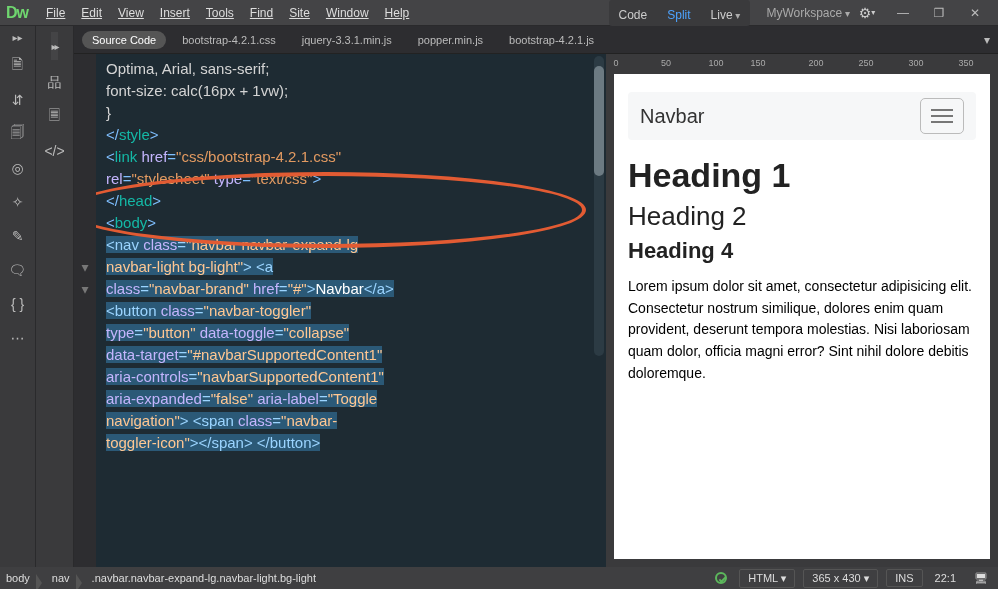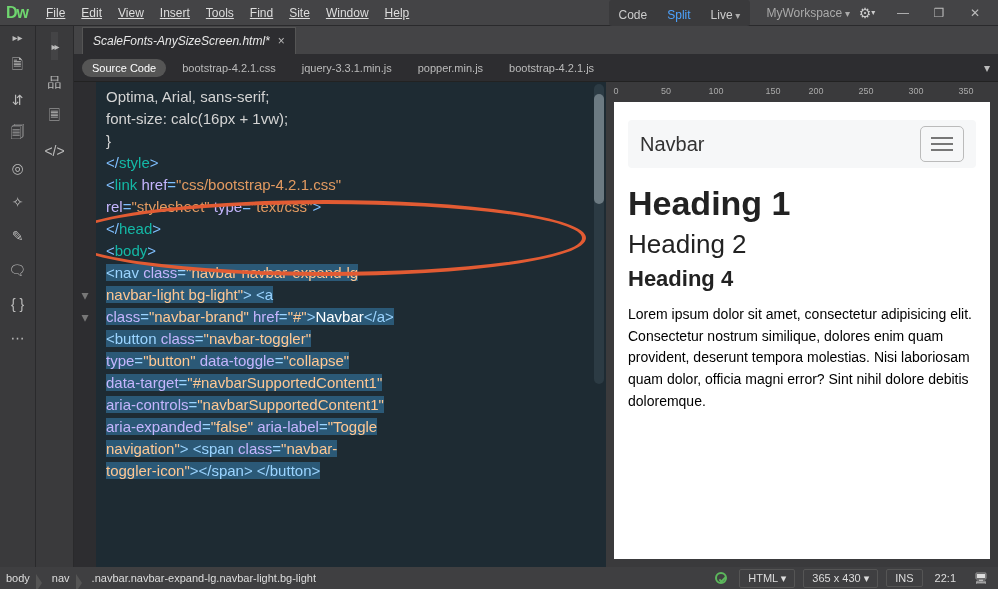--- a/index.html
+++ b/index.html
@@ -139,26 +139,20 @@
 
   <div class="rail2">
     <div class="rail2-top chevrons">▸▸</div>
     <div class="rail-icon">品</div>
     <div class="rail-icon">🗏</div>
     <div class="rail-icon">&lt;/&gt;</div>
   </div>
 
   <div class="content">
 
-    <div class="tabstrip">
-      <div class="filetab">
-        <span>ScaleFonts-AnySizeScreen.html*</span>
-        <span class="x">×</span>
-      </div>
-    </div>
 
     <div class="related">
       <div class="rel-pill">Source Code</div>
       <div class="rel-link">bootstrap-4.2.1.css</div>
       <div class="rel-link">jquery-3.3.1.min.js</div>
       <div class="rel-link">popper.min.js</div>
       <div class="rel-link">bootstrap-4.2.1.js</div>
       <div class="rel-funnel">▾</div>
     </div>
 
@@ -206,21 +200,21 @@
               <div class="thumb"></div>
             </div>
           </div>
       </div>
 
       <div class="preview">
         <div class="ruler">
           <span class="lbl" style="left:10px">0</span>
           <span class="lbl" style="left:60px">50</span>
           <span class="lbl" style="left:110px">100</span>
-          <span class="lbl" style="left:167px">150</span>
+          <span class="lbl" style="left:152px">150</span>
           <span class="lbl" style="left:210px">200</span>
           <span class="lbl" style="left:260px">250</span>
           <span class="lbl" style="left:310px">300</span>
           <span class="lbl" style="left:360px">350</span>
         </div>
         <div class="page">
           <div class="nav">
             <div class="navbrand">Navbar</div>
             <div class="navtoggle">
                 <span></span>

